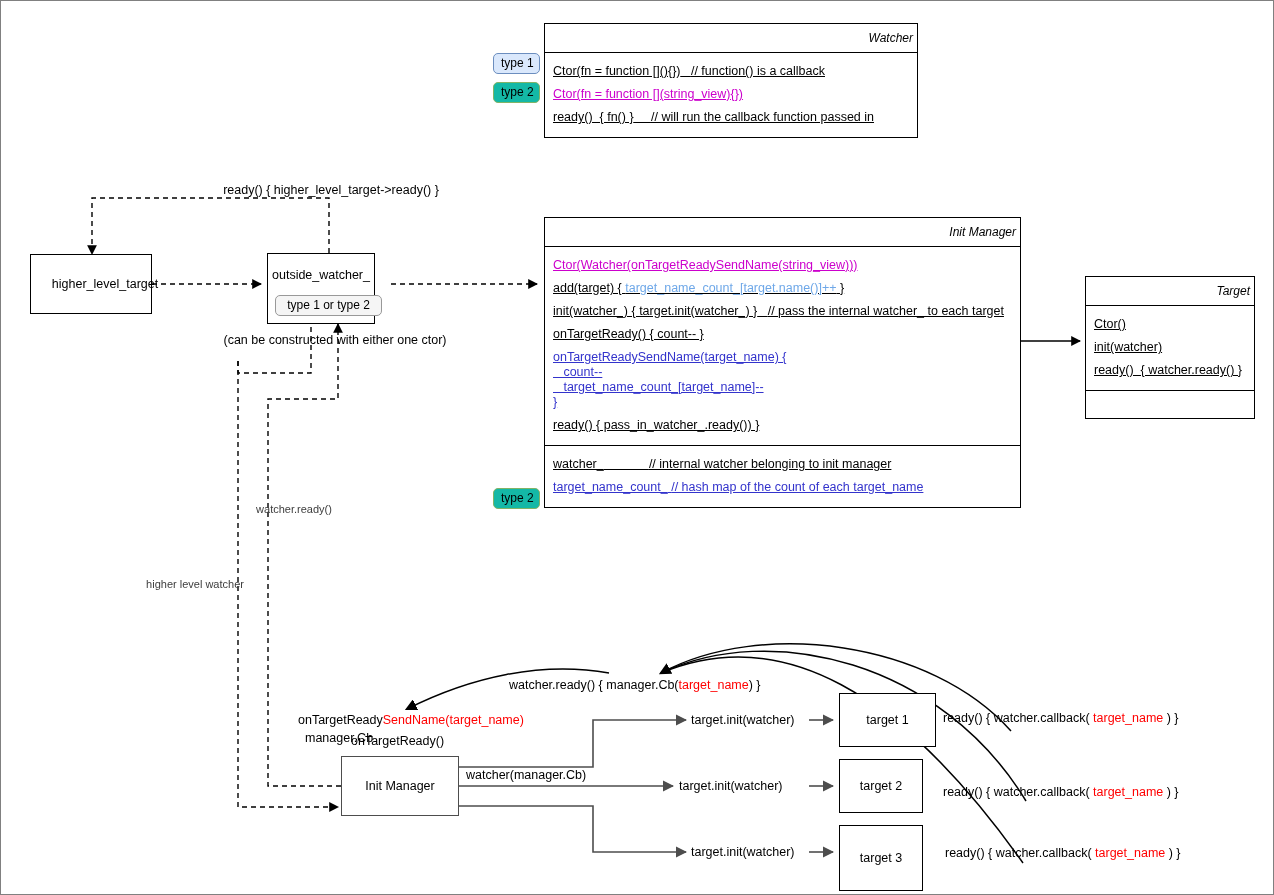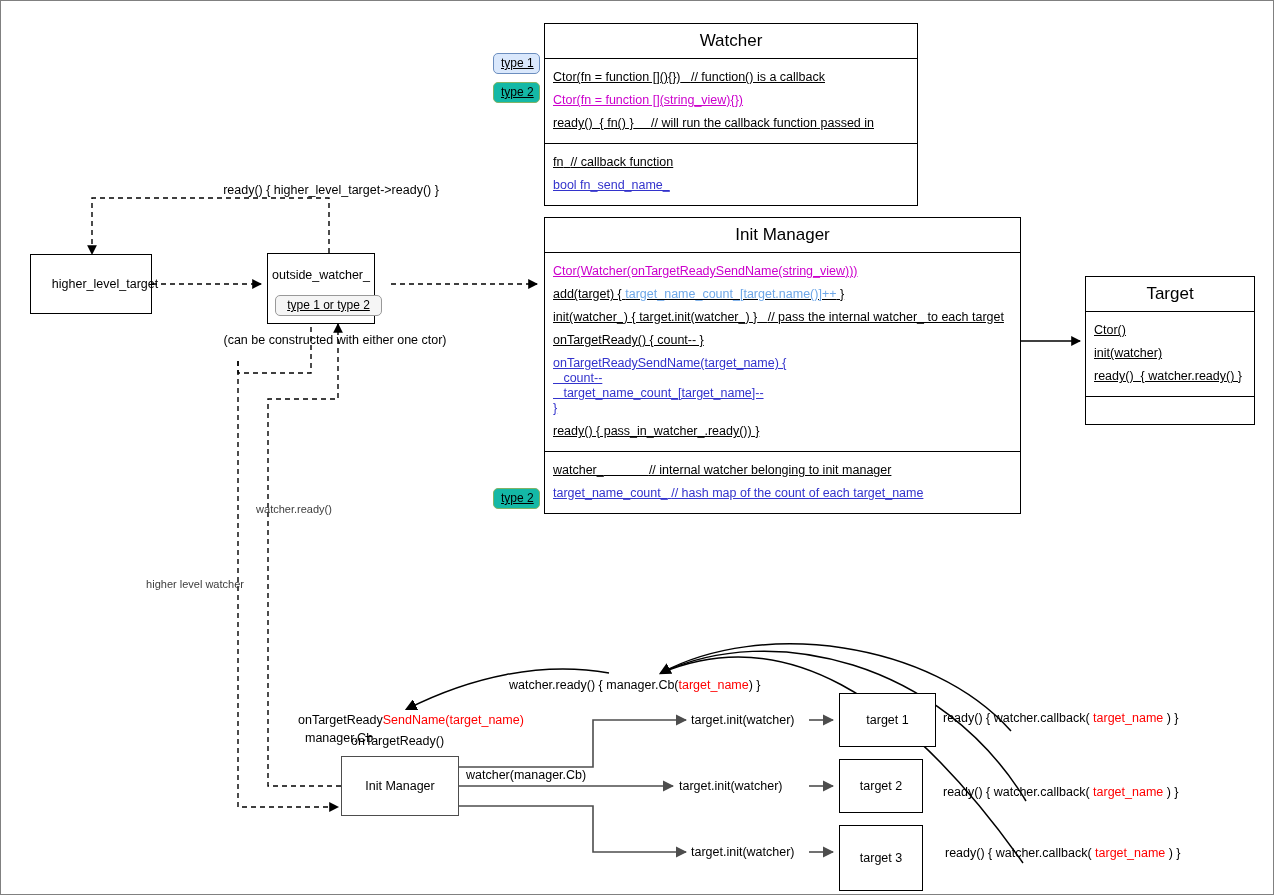--- a/index.html
+++ b/index.html
@@ -18,25 +18,26 @@
     overflow:hidden;
   }
   svg#wires{
     position:absolute;
     left:0;top:0;
     width:1274px;height:895px;
     pointer-events:none;
   }
   .umlbox{ border:1.6px solid #000; background:#fff; position:absolute; box-sizing:border-box; }
   .uml-title{
-    text-align:center;
-    font-size:17px;
+    text-align:right;
+    font-size:12px;
     padding:7px 4px 7px 4px;
     border-bottom:1.6px solid #000;
     font-weight:400;
+    font-style:italic;
   }
   .uml-sec{
     padding:7px 8px 8px 8px;
     border-bottom:1.6px solid #000;
   }
   .uml-sec:last-child{border-bottom:none;}
   .uml-line{
     font-size:12.5px;
     line-height:15px;
     padding:4px 0 4px 0;
@@ -54,21 +55,20 @@
   .badge{
     position:absolute;
     box-sizing:border-box;
     border-radius:5px;
     font-size:12px;
     line-height:17px;
     text-align:center;
     padding:1px 7px;
     color:#000;
     white-space:nowrap;
-    text-decoration:underline;
   }
   .badge.t1{ background:#dae8fc; border:1.3px solid #6c8ebf; }
   .badge.t2{ background:#14b8a6; border:1.3px solid #82b366; }
   .badge.tg{ background:#f5f5f5; border:1.3px solid #999999; }
 
   
   .plainbox{
     position:absolute;
     box-sizing:border-box;
     border:1.6px solid #000;
@@ -139,24 +139,20 @@
     <path d="M 808 851 L 832 851" fill="none" stroke="#4d4d4d" stroke-width="1.6" marker-end="url(#arrG)"></path>
   </svg>
 
   <div class="umlbox" style="left:543px; top:22px; width:374px;">
     <div class="uml-title">Watcher</div>
     <div class="uml-sec">
       <div class="uml-line"><span>Ctor(fn = function [](){})</span><span>   </span><span>// function() is a callback</span></div>
       <div class="uml-line purple"><span>Ctor(fn = function [](string_view){})</span></div>
       <div class="uml-line"><span>ready()  { fn() }</span><span>     </span><span>// will run the callback function passed in</span></div>
     </div>
-    <div class="uml-sec">
-      <div class="uml-line"><span>fn</span><span>  </span><span>// callback function</span></div>
-      <div class="uml-line blue"><span>bool fn_send_name_</span></div>
-    </div>
   </div>
   <div class="badge t1" style="left:492px; top:52px; width:47px;">type 1</div>
   <div class="badge t2" style="left:492px; top:81px; width:47px;">type 2</div>
 
   <div class="umlbox" style="left:543px; top:216px; width:477px;">
     <div class="uml-title">Init Manager</div>
     <div class="uml-sec">
       <div class="uml-line purple"><span>Ctor(Watcher(onTargetReadySendName(string_view)))</span></div>
       <div class="uml-line"><span>add(target) { </span><span class="lblue">target_name_count_[target.name()]++</span><span> }</span></div>
       <div class="uml-line"><span>init(watcher_) { target.init(watcher_) }</span><span>   </span><span>// pass the internal watcher_ to each target</span></div>

